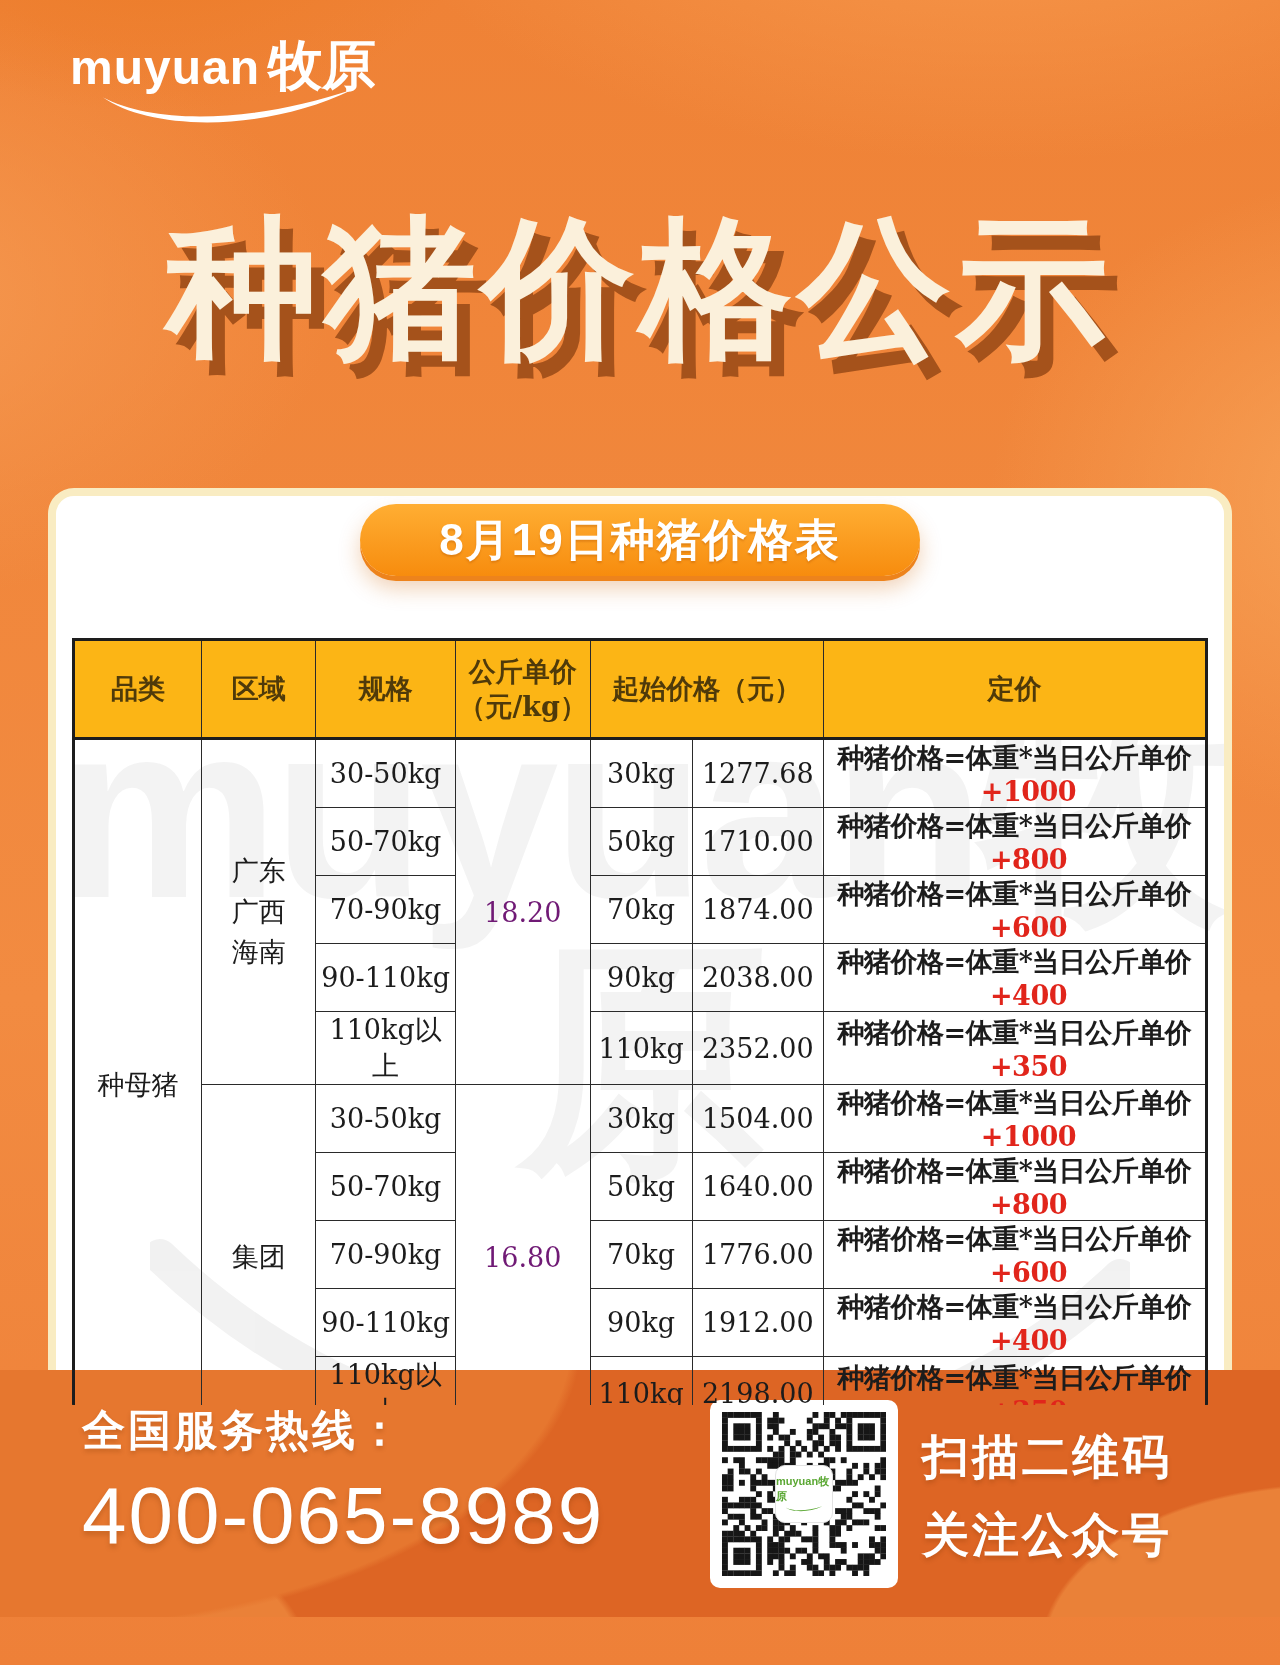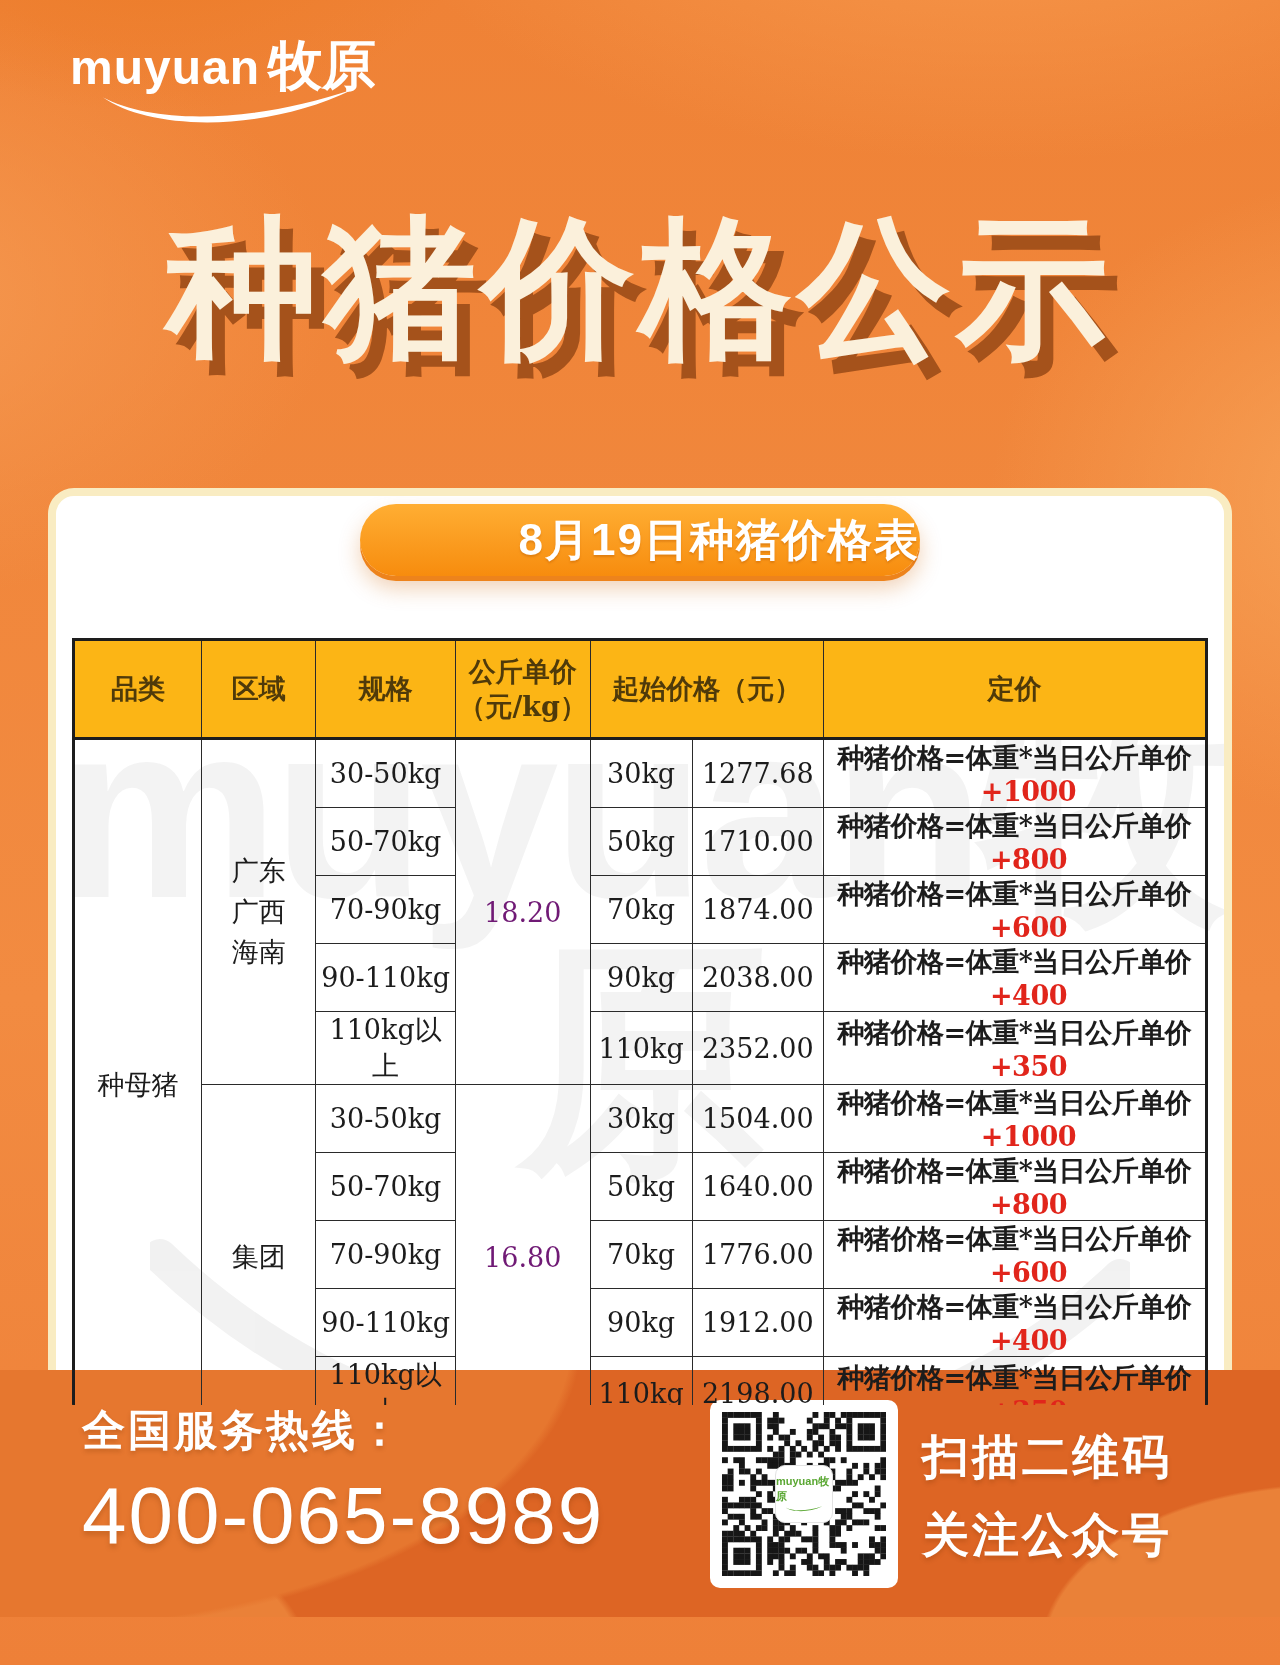--- a/index.html
+++ b/index.html
@@ -22,21 +22,21 @@
     text-shadow:13px 15px 0 #A5521B;}
   
   .card{position:absolute;left:48px;top:488px;width:1184px;height:925px;box-sizing:border-box;
     background:#fff;border:8px solid #F9ECC2;border-radius:26px;overflow:hidden;}
   .watermark{position:absolute;top:190px;left:0;width:100%;text-align:center;pointer-events:none;z-index:0;}
   .watermark-text{display:block;font-size:250px;font-weight:800;letter-spacing:-6px;color:rgba(40,40,40,0.055);line-height:1;}
   .watermark-swoosh{display:block;margin:30px auto 0;width:980px;height:300px;opacity:0.05;}
   .pill{position:relative;z-index:2;width:560px;height:72px;margin:8px auto 0;border-radius:40px;
     background:linear-gradient(180deg,#FFAE33 0%,#F78C0E 100%);
     box-shadow:0 5px 0 #ED831C, 0 12px 22px rgba(205,100,5,0.30);
-    display:flex;align-items:center;justify-content:flex-end;}
+    display:flex;align-items:center;justify-content:center;}
   .pill span{color:#fff;font-size:44px;font-weight:800;letter-spacing:2px;text-shadow:0 2px 2px rgba(180,85,0,0.35);}
   
   .price-table{position:relative;z-index:1;width:1136px;margin:62px auto 0;border-collapse:collapse;table-layout:fixed;
     font-family:"DejaVu Serif","Liberation Serif",serif;color:#1c1c1c;border:3px solid #1d1d1d;}
   .price-table th,.price-table td{border:1px solid #2a2a2a;text-align:center;vertical-align:middle;padding:0;}
   .price-table thead th{background:#FCB515;color:#4f3a0a;font-weight:700;font-size:27px;height:96px;border-bottom:3px solid #1d1d1d;}
   .price-table tbody tr{height:44px;}
   .price-table td{font-size:27px;}
   .hdr-sub{display:block;line-height:1.3;}
   .cell-category{font-size:28px;}

